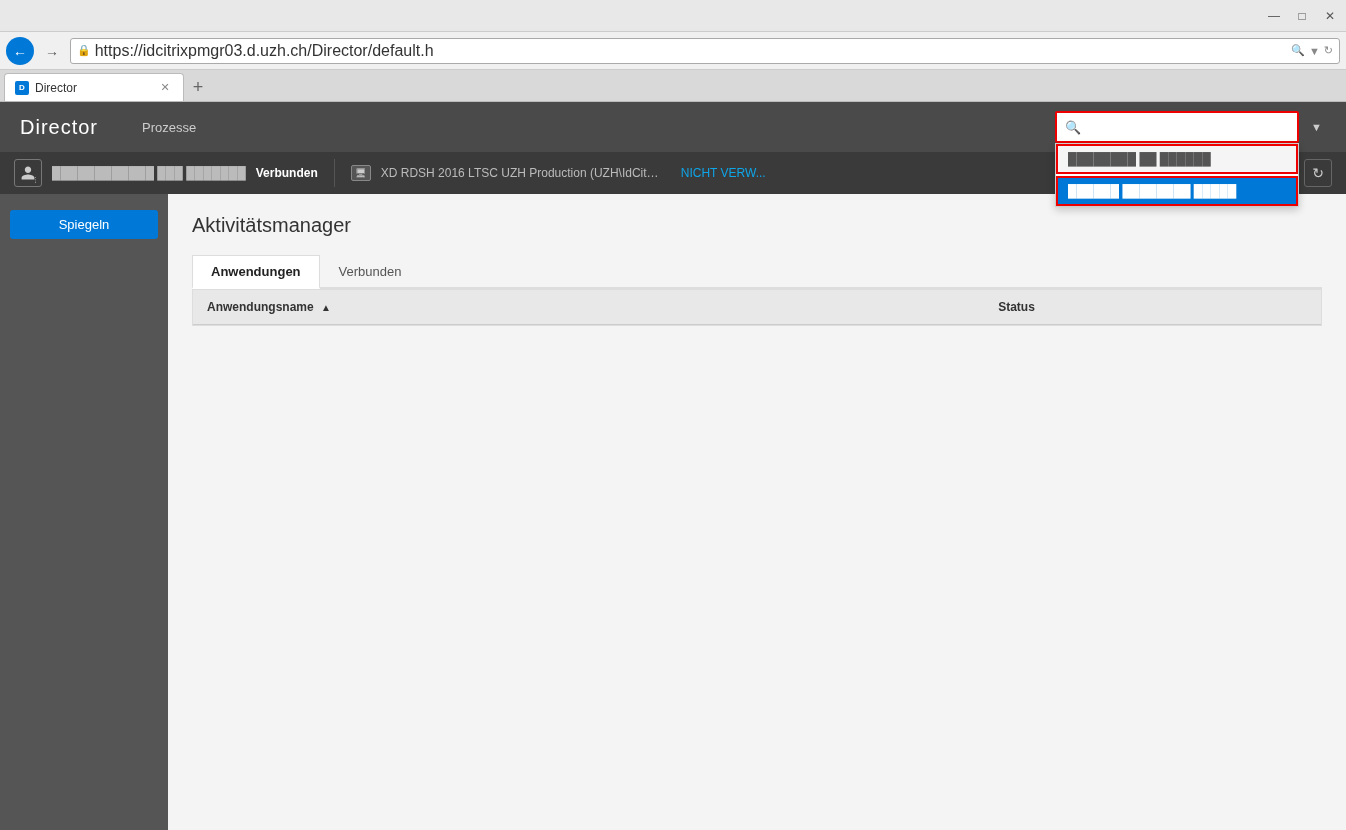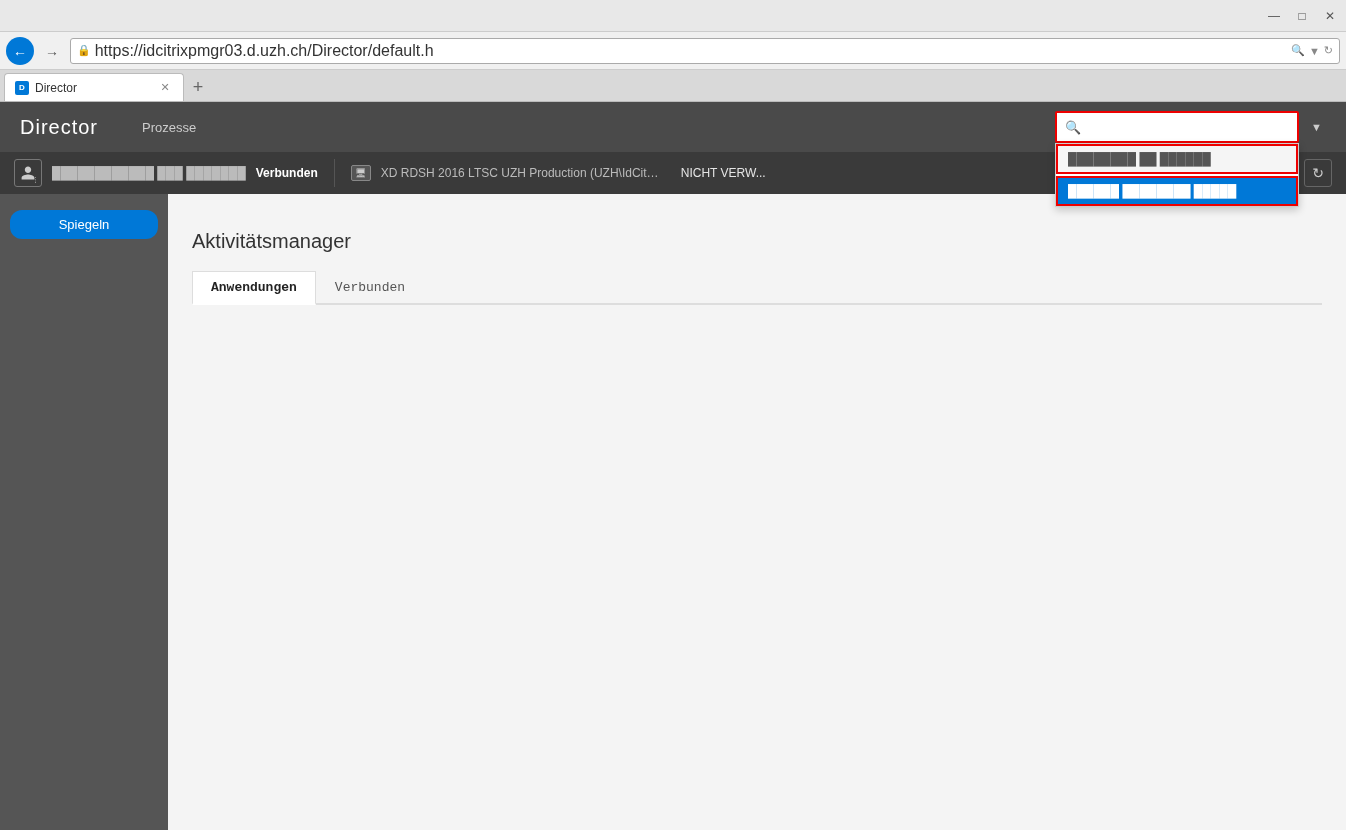--- a/index.html
+++ b/index.html
@@ -242,21 +242,21 @@
     .session-divider { width: 1px; height: 28px; background: #555; margin: 0 6px; }
     .session-machine-icon {
       width: 20px; height: 16px;
       border: 1px solid #888;
       border-radius: 2px;
       background: #555;
       display: flex; align-items: center; justify-content: center;
       font-size: 9px; color: #ccc;
     }
     .session-machine-name { color: #bbb; font-size: 12px; max-width: 280px; overflow: hidden; text-overflow: ellipsis; white-space: nowrap; }
-    .session-not-managed { color: #e5e5e5; font-size: 12px; margin-left: 10px; }
+    .session-not-managed { color: #0ea5e9; font-size: 12px; margin-left: 10px; }
     .session-refresh {
       margin-left: auto;
       width: 28px; height: 28px;
       display: flex; align-items: center; justify-content: center;
       cursor: pointer; color: #ccc; font-size: 14px;
       border: 1px solid #666;
       border-radius: 3px;
     }
 
     
@@ -270,30 +270,30 @@
       padding: 16px 10px;
       display: flex;
       flex-direction: column;
       gap: 8px;
     }
     .sidebar-btn {
       background: #0078d7;
       color: white;
       border: none;
       padding: 7px 16px;
-      border-radius: 12px;
+      border-radius: 3px;
       font-size: 13px;
       cursor: pointer;
       width: 100%;
     }
 
     .content-area {
       flex: 1;
       background: #f4f4f4;
-      padding: 36px 24px;
+      padding: 20px 24px;
     }
     .page-title {
       font-size: 20px;
       font-weight: 300;
       color: #333;
       margin-bottom: 18px;
     }
 
     
     .content-tabs {
@@ -303,21 +303,20 @@
     }
     .content-tab {
       padding: 8px 18px;
       font-size: 13px;
       cursor: pointer;
       color: #555;
       border: 1px solid transparent;
       border-bottom: none;
       margin-bottom: -2px;
       background: transparent;
-      font-family: Liberation Mono, monospace;
     }
     .content-tab.active {
       background: white;
       border-color: #ddd;
       border-bottom: 2px solid white;
       color: #222;
       font-weight: 600;
     }
 
     
@@ -417,14 +416,32 @@
   </div>
 
   <div class="content-area">
     <div class="page-title">Aktivitätsmanager</div>
 
     <div class="content-tabs">
       <div class="content-tab active">Anwendungen</div>
       <div class="content-tab">Verbunden</div>
     </div>
 
+    <div class="data-table-wrap">
+      <table class="data-table">
+        <thead>
+          <tr>
+            <th>
+              <span>Anwendungsname</span>
+              <span class="sort-arrow">▲</span>
+            </th>
+            <th>
+              <span>Status</span>
+            </th>
+          </tr>
+        </thead>
+        <tbody>
+          
+        </tbody>
+      </table>
+    </div>
   </div>
 </div>
 
 </body></html>

